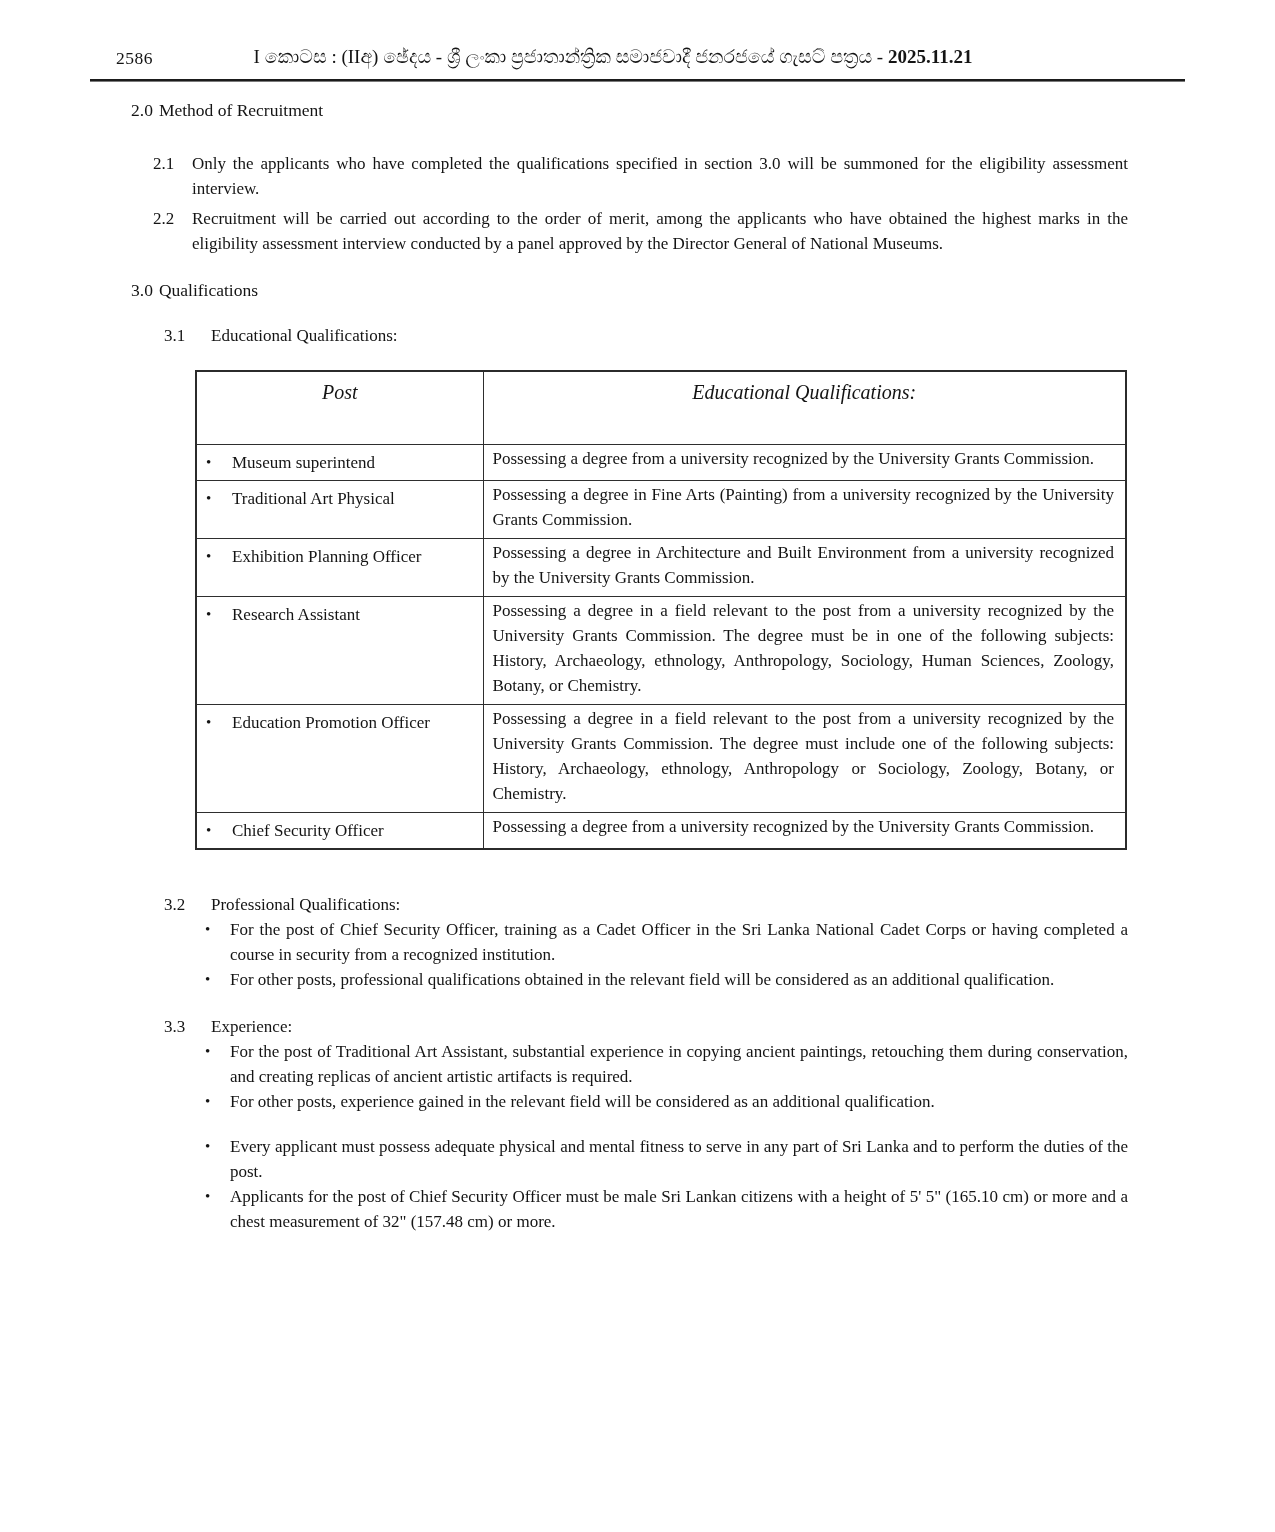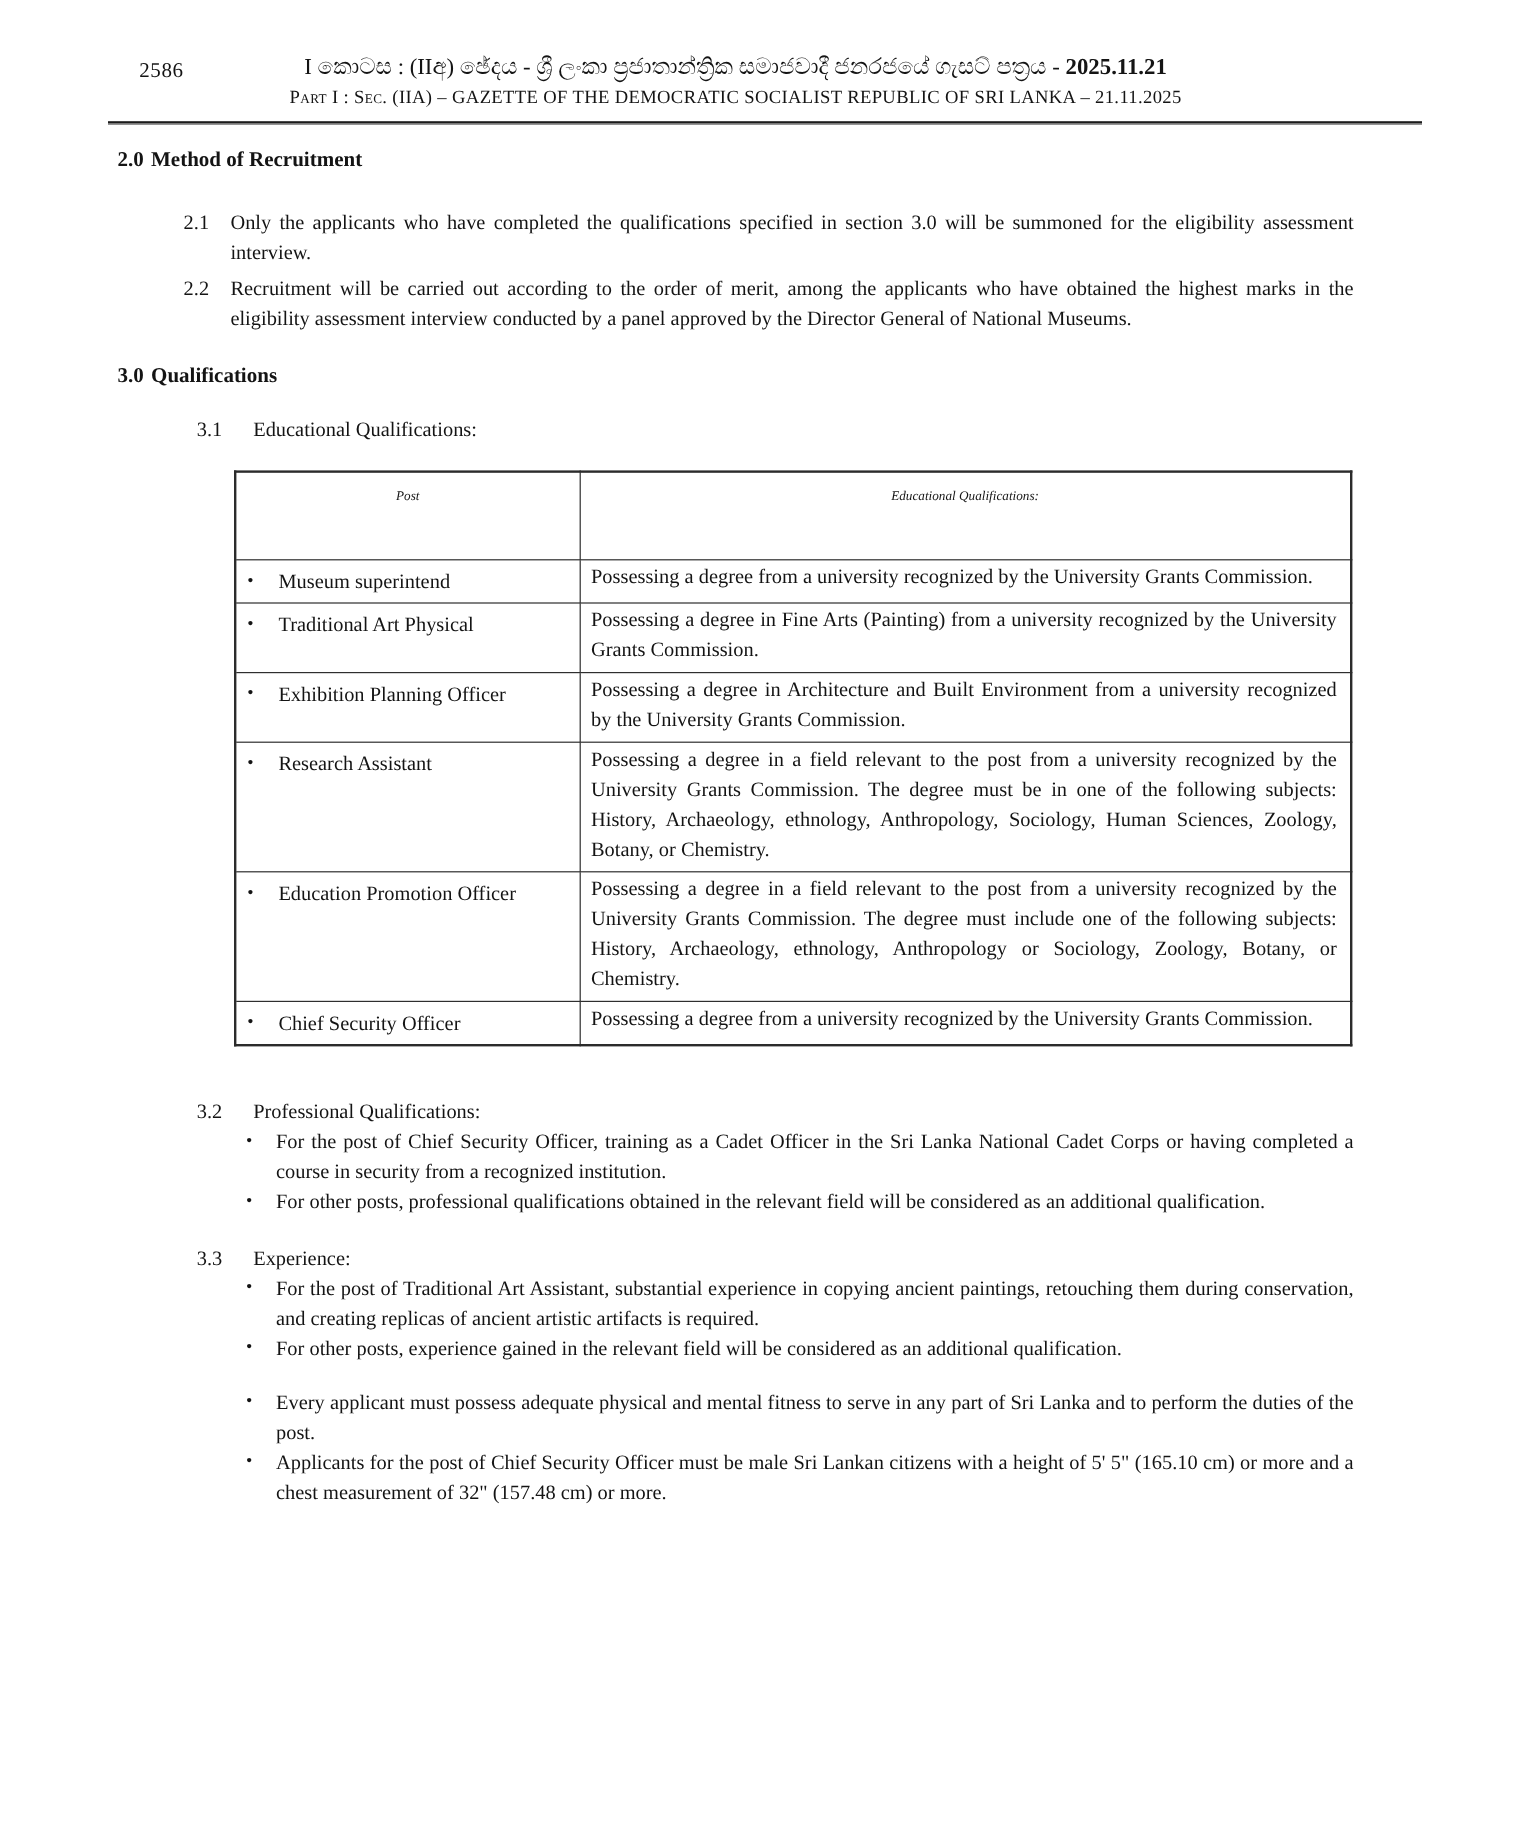--- a/index.html
+++ b/index.html
@@ -28,21 +28,21 @@
   .title-english {
     font-size: 15.5px; line-height: 20px; margin-top: 2px;
     font-variant: small-caps; letter-spacing: .3px;
   }
   .head-rule {
     margin: 9px 0 0 -8px; width: 1095px; height: 2px;
     border-top: 2.5px solid #1b1b1b; border-bottom: 1.3px solid #7a7a7a;
   }
 
   
-  .sec-heading { display: flex; margin-top: 16px; font-weight: bold; font-size: 17.5px; }
+  .sec-heading { display: flex; margin-top: 16px; font-weight: normal; font-size: 17.5px; margin-left: 33px; }
   .sec-heading .h-num { flex: none; margin-right: 6px; }
   .sec-intro { margin-left: 21px; margin-top: 1px; }
 
   .numbered-items { margin-top: 28px; }
   .numbered-item { display: flex; margin-left: 55px; }
   .numbered-item + .numbered-item { margin-top: 5px; }
   .numbered-item .item-num { flex: none; width: 39px; }
   .numbered-item .item-text { flex: 1; text-align: justify; }
 
   .sub-heading { display: flex; margin-left: 66px; }
@@ -55,21 +55,21 @@
     border: 2px solid #2b2b2b;
     font-size: 17px; line-height: 25px;
   }
   .qual-table th, .qual-table td {
     border: 1.5px solid #2e2e2e; vertical-align: top;
   }
   .qual-table col.c-post { width: 287px; }
   .qual-table col.c-qual { width: 643px; }
   .qual-table thead th {
     height: 73px; font-weight: normal; font-style: italic;
-    padding-top: 8px; font-size: 11px; font-family: Liberation Serif, serif;
+    padding-top: 8px; font-size: 20px; font-family: Liberation Serif, serif;
   }
   .post-cell { padding: 5px 6px 5px 9px; }
   .post-inner { display: flex; }
   .post-inner .tbl-bullet { flex: none; width: 26px; font-size: 15px; }
   .qual-cell { padding: 1px 11px 6px 9px; text-align: justify; }
 
   
   .sub-block { margin-top: 22px; }
   .bullet-item { display: flex; margin-left: 107px; }
   .bullet-item .bullet { flex: none; width: 25px; font-size: 15px; }
@@ -77,21 +77,20 @@
 </style>
 </head>
 <body>
 
 <div class="page">
 
   <header class="masthead">
     <div class="page-number">2586</div>
     <div class="mast-titles">
       <div class="title-sinhala"><span>I කොටස : (IIඅ) ඡේදය - ශ්‍රී ලංකා ප්‍රජාතාන්ත්‍රික සමාජවාදී ජනරජයේ ගැසට් පත්‍රය - </span><span class="gz-date">2025.11.21</span></div>
-      <div class="title-english">Part I : Sec. (IIA) – GAZETTE OF THE DEMOCRATIC SOCIALIST REPUBLIC OF SRI LANKA – 21.11.2025</div>
     </div>
   </header>
   <div class="head-rule"></div>
 
   <div class="content">
 
     <div class="sec-heading">
       <span class="h-num">2.0</span>
       <span>Method of Recruitment</span>
     </div>

